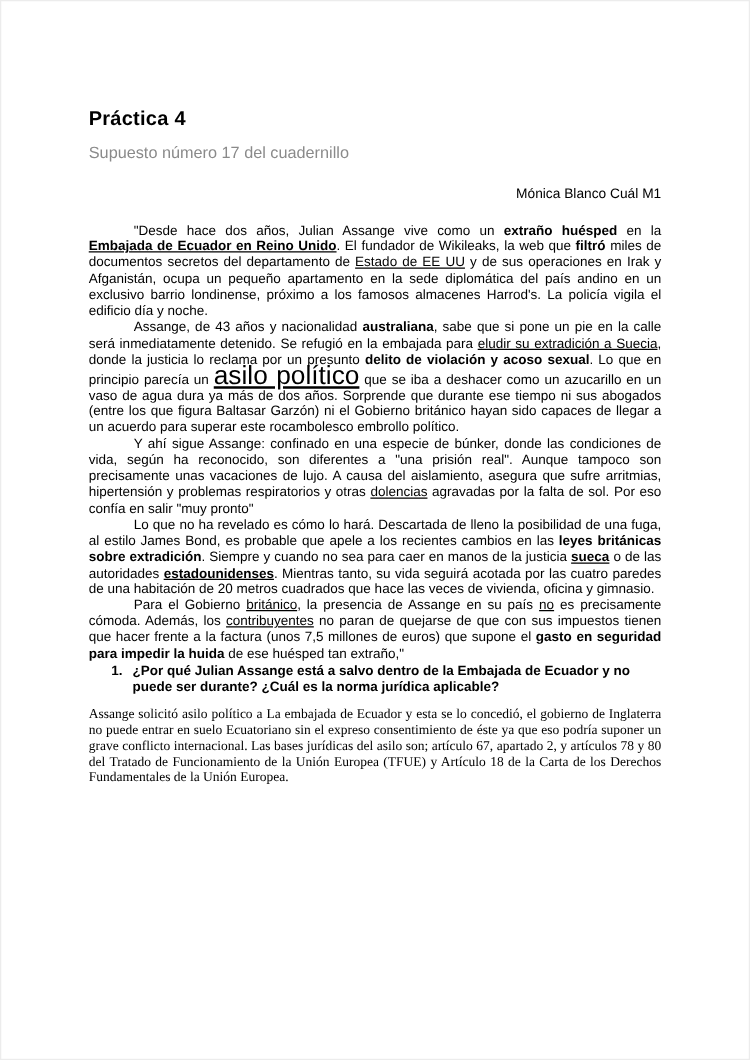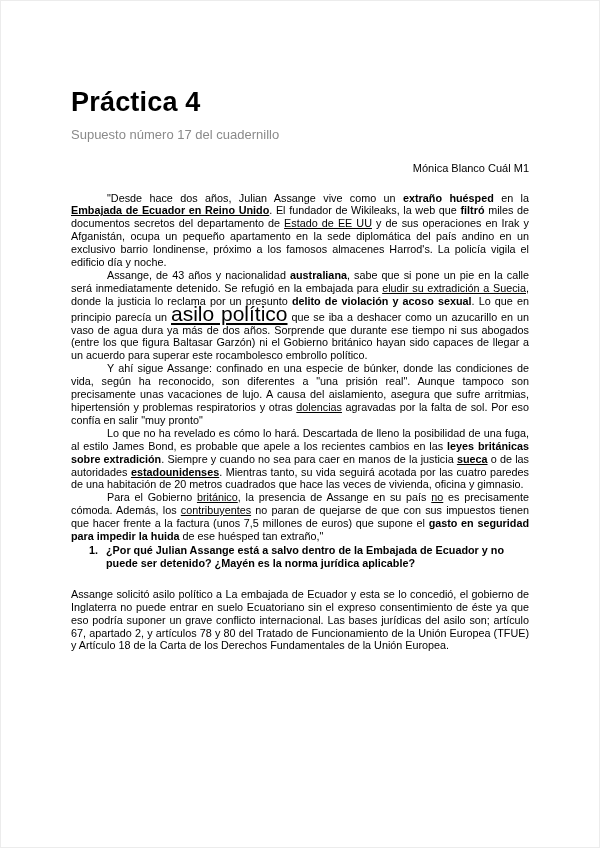--- a/index.html
+++ b/index.html
@@ -2,34 +2,34 @@
 <html><head>
 <meta charset="utf-8">
 <style>
   html,body{margin:0;padding:0;background:#ffffff;}
   body{width:600px;font-family:"Liberation Sans",sans-serif;color:#000;}
   .page{
     width:600px;height:848px;box-sizing:border-box;
     padding:86px 70px 30px 70px;background:#ffffff;
     border:1px solid #ececec;overflow:hidden;
   }
-  .title{font-size:27px;font-weight:700;margin:0;letter-spacing:.2px;}
+  .title{font-size:16px;font-weight:700;margin:0;letter-spacing:.2px;}
   .subtitle{font-size:13px;color:#8a8a8a;margin-top:9px;}
   .author{text-align:right;font-size:11px;line-height:13.5px;margin-top:20px;}
   .body-text{margin-top:16px;}
   .para{font-size:10.8px;line-height:12.9px;text-align:justify;margin:0;}
   .para.indent{text-indent:36px;}
   .b{font-weight:700;}
   .u{text-decoration:underline;}
   .big{font-size:21px;}
   .q-heading{font-weight:700;font-size:11px;margin-top:14px;line-height:13px;}
   .q-item{display:flex;font-weight:700;font-size:10.8px;line-height:12.9px;padding-left:18px;margin-top:1px;}
   .q-num{width:17px;flex:none;}
   .q-text{flex:1;text-align:left;}
-  .answer{margin-top:18px;}
+  .answer{margin-top:8px;font-family:Liberation Serif, serif;}
 </style>
 </head>
 <body>
 
 <div class="page">
   <h1 class="title">Práctica 4</h1>
   <div class="subtitle">Supuesto número 17 del cuadernillo</div>
 
   <div class="author">
     <div>Mónica Blanco Cuál M1</div>
@@ -39,17 +39,17 @@
       <p class="para indent"><span>"Desde hace dos años, Julian Assange vive como un </span><span class="b">extraño huésped</span><span> en la </span><span class="b u">Embajada de Ecuador en Reino Unido</span><span>. El fundador de Wikileaks, la web que </span><span class="b">filtró</span><span> miles de documentos secretos del departamento de </span><span class="u">Estado de EE UU</span><span> y de sus operaciones en Irak y Afganistán, ocupa un pequeño apartamento en la sede diplomática del país andino en un exclusivo barrio londinense, próximo a los famosos almacenes Harrod's. La policía vigila el edificio día y noche.</span></p>
       <p class="para indent"><span>Assange, de 43 años y nacionalidad </span><span class="b">australiana</span><span>, sabe que si pone un pie en la calle será inmediatamente detenido. Se refugió en la embajada para </span><span class="u">eludir su extradición a Suecia</span><span>, donde la justicia lo reclama por un presunto </span><span class="b">delito de violación y acoso sexual</span><span>. Lo que en principio parecía un </span><span class="u big">asilo político</span><span> que se iba a deshacer como un azucarillo en un vaso de agua dura ya más de dos años. Sorprende que durante ese tiempo ni sus abogados (entre los que figura Baltasar Garzón) ni el Gobierno británico hayan sido capaces de llegar a un acuerdo para superar este rocambolesco embrollo político.</span></p>
       <p class="para indent"><span>Y ahí sigue Assange: confinado en una especie de búnker, donde las condiciones de vida, según ha reconocido, son diferentes a "una prisión real". Aunque tampoco son precisamente unas vacaciones de lujo. A causa del aislamiento, asegura que sufre arritmias, hipertensión y problemas respiratorios y otras </span><span class="u">dolencias</span><span> agravadas por la falta de sol. Por eso confía en salir "muy pronto"</span></p>
       <p class="para indent"><span>Lo que no ha revelado es cómo lo hará. Descartada de lleno la posibilidad de una fuga, al estilo James Bond, es probable que apele a los recientes cambios en las </span><span class="b">leyes británicas sobre extradición</span><span>. Siempre y cuando no sea para caer en manos de la justicia </span><span class="b u">sueca</span><span> o de las autoridades </span><span class="b u">estadounidenses</span><span>. Mientras tanto, su vida seguirá acotada por las cuatro paredes de una habitación de 20 metros cuadrados que hace las veces de vivienda, oficina y gimnasio.</span></p>
       <p class="para indent"><span>Para el Gobierno </span><span class="u">británico</span><span>, la presencia de Assange en su país </span><span class="u">no</span><span> es precisamente cómoda. Además, los </span><span class="u">contribuyentes</span><span> no paran de quejarse de que con sus impuestos tienen que hacer frente a la factura (unos 7,5 millones de euros) que supone el </span><span class="b">gasto en seguridad para impedir la huida</span><span> de ese huésped tan extraño,"</span></p>
     </div>
 
 
   <div class="q-item">
     <span class="q-num">1.</span>
-    <span class="q-text"><span class="b">¿Por qué Julian Assange está a salvo dentro de la Embajada de Ecuador y no puede ser detenido? ¿Mayén es la norma jurídica aplicable?</span></span>
+    <span class="q-text"><span class="b">¿Por qué Julian Assange está a salvo dentro de la Embajada de Ecuador y no puede ser durante? ¿Cuál es la norma jurídica aplicable?</span></span>
   </div>
 
   <div class="para answer"><span>Assange solicitó asilo político a La embajada de Ecuador y esta se lo concedió, el gobierno de Inglaterra no puede entrar en suelo Ecuatoriano sin el expreso consentimiento de éste ya que eso podría suponer un grave conflicto internacional. Las bases jurídicas del asilo son; artículo 67, apartado 2, y artículos 78 y 80 del Tratado de Funcionamiento de la Unión Europea (TFUE) y Artículo 18 de la Carta de los Derechos Fundamentales de la Unión Europea.</span></div>
 </div>
 
 </body></html>

